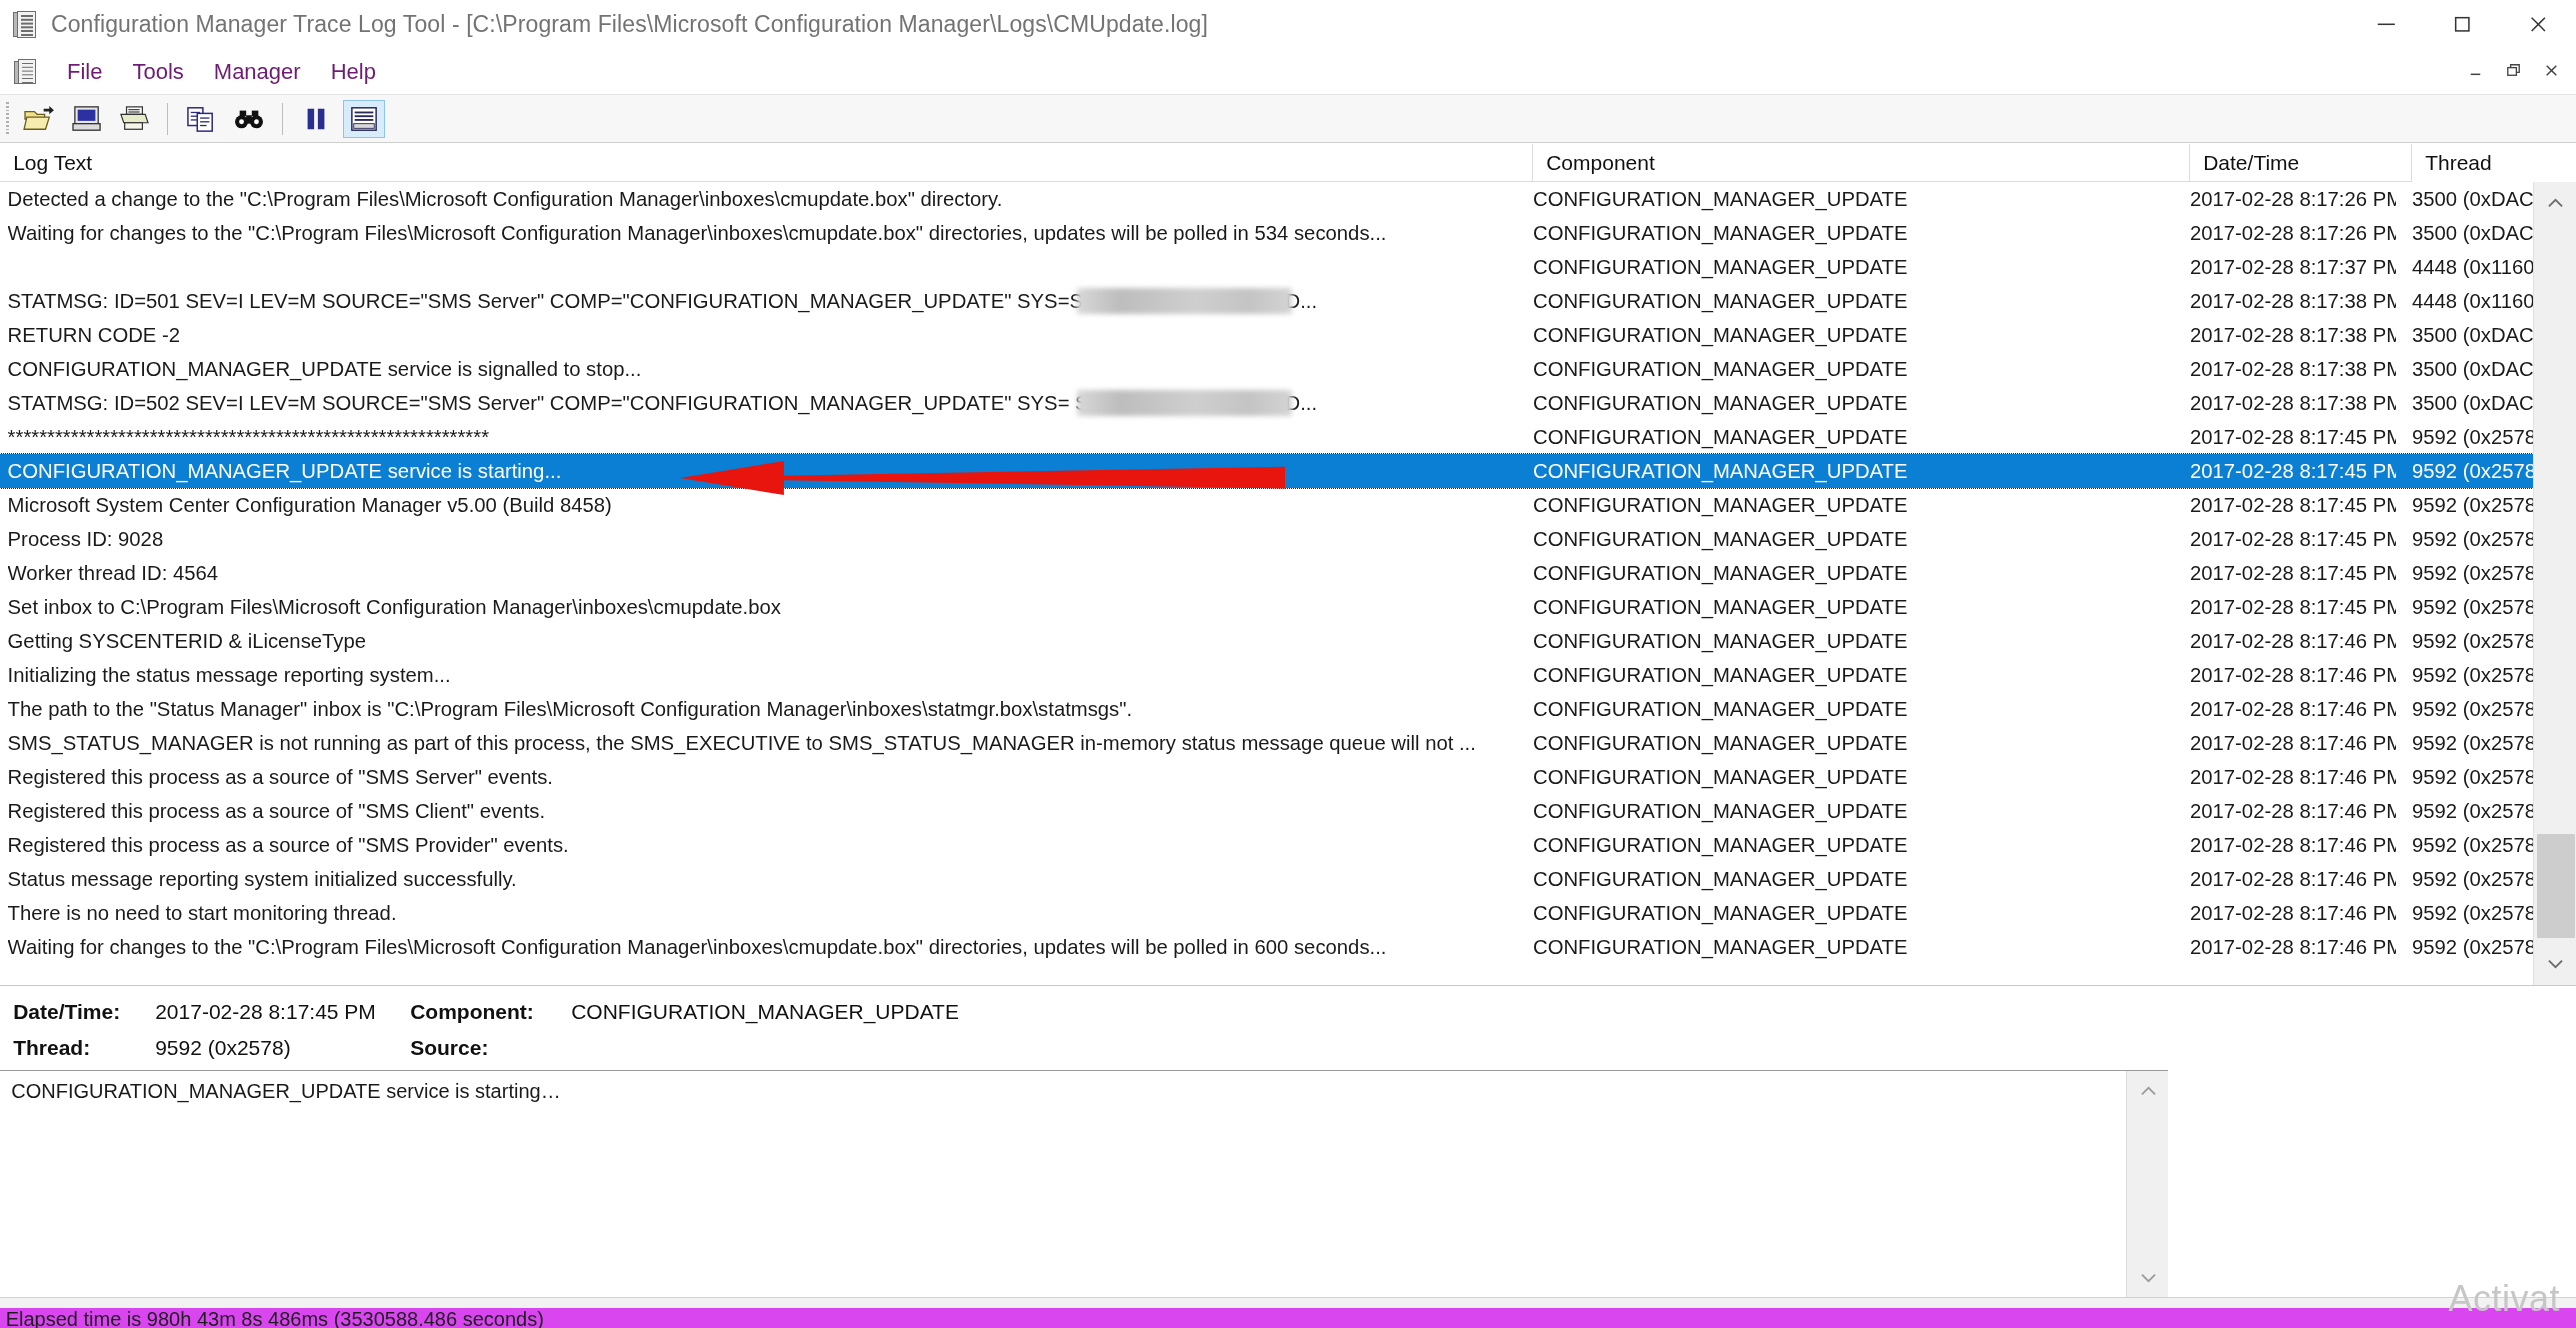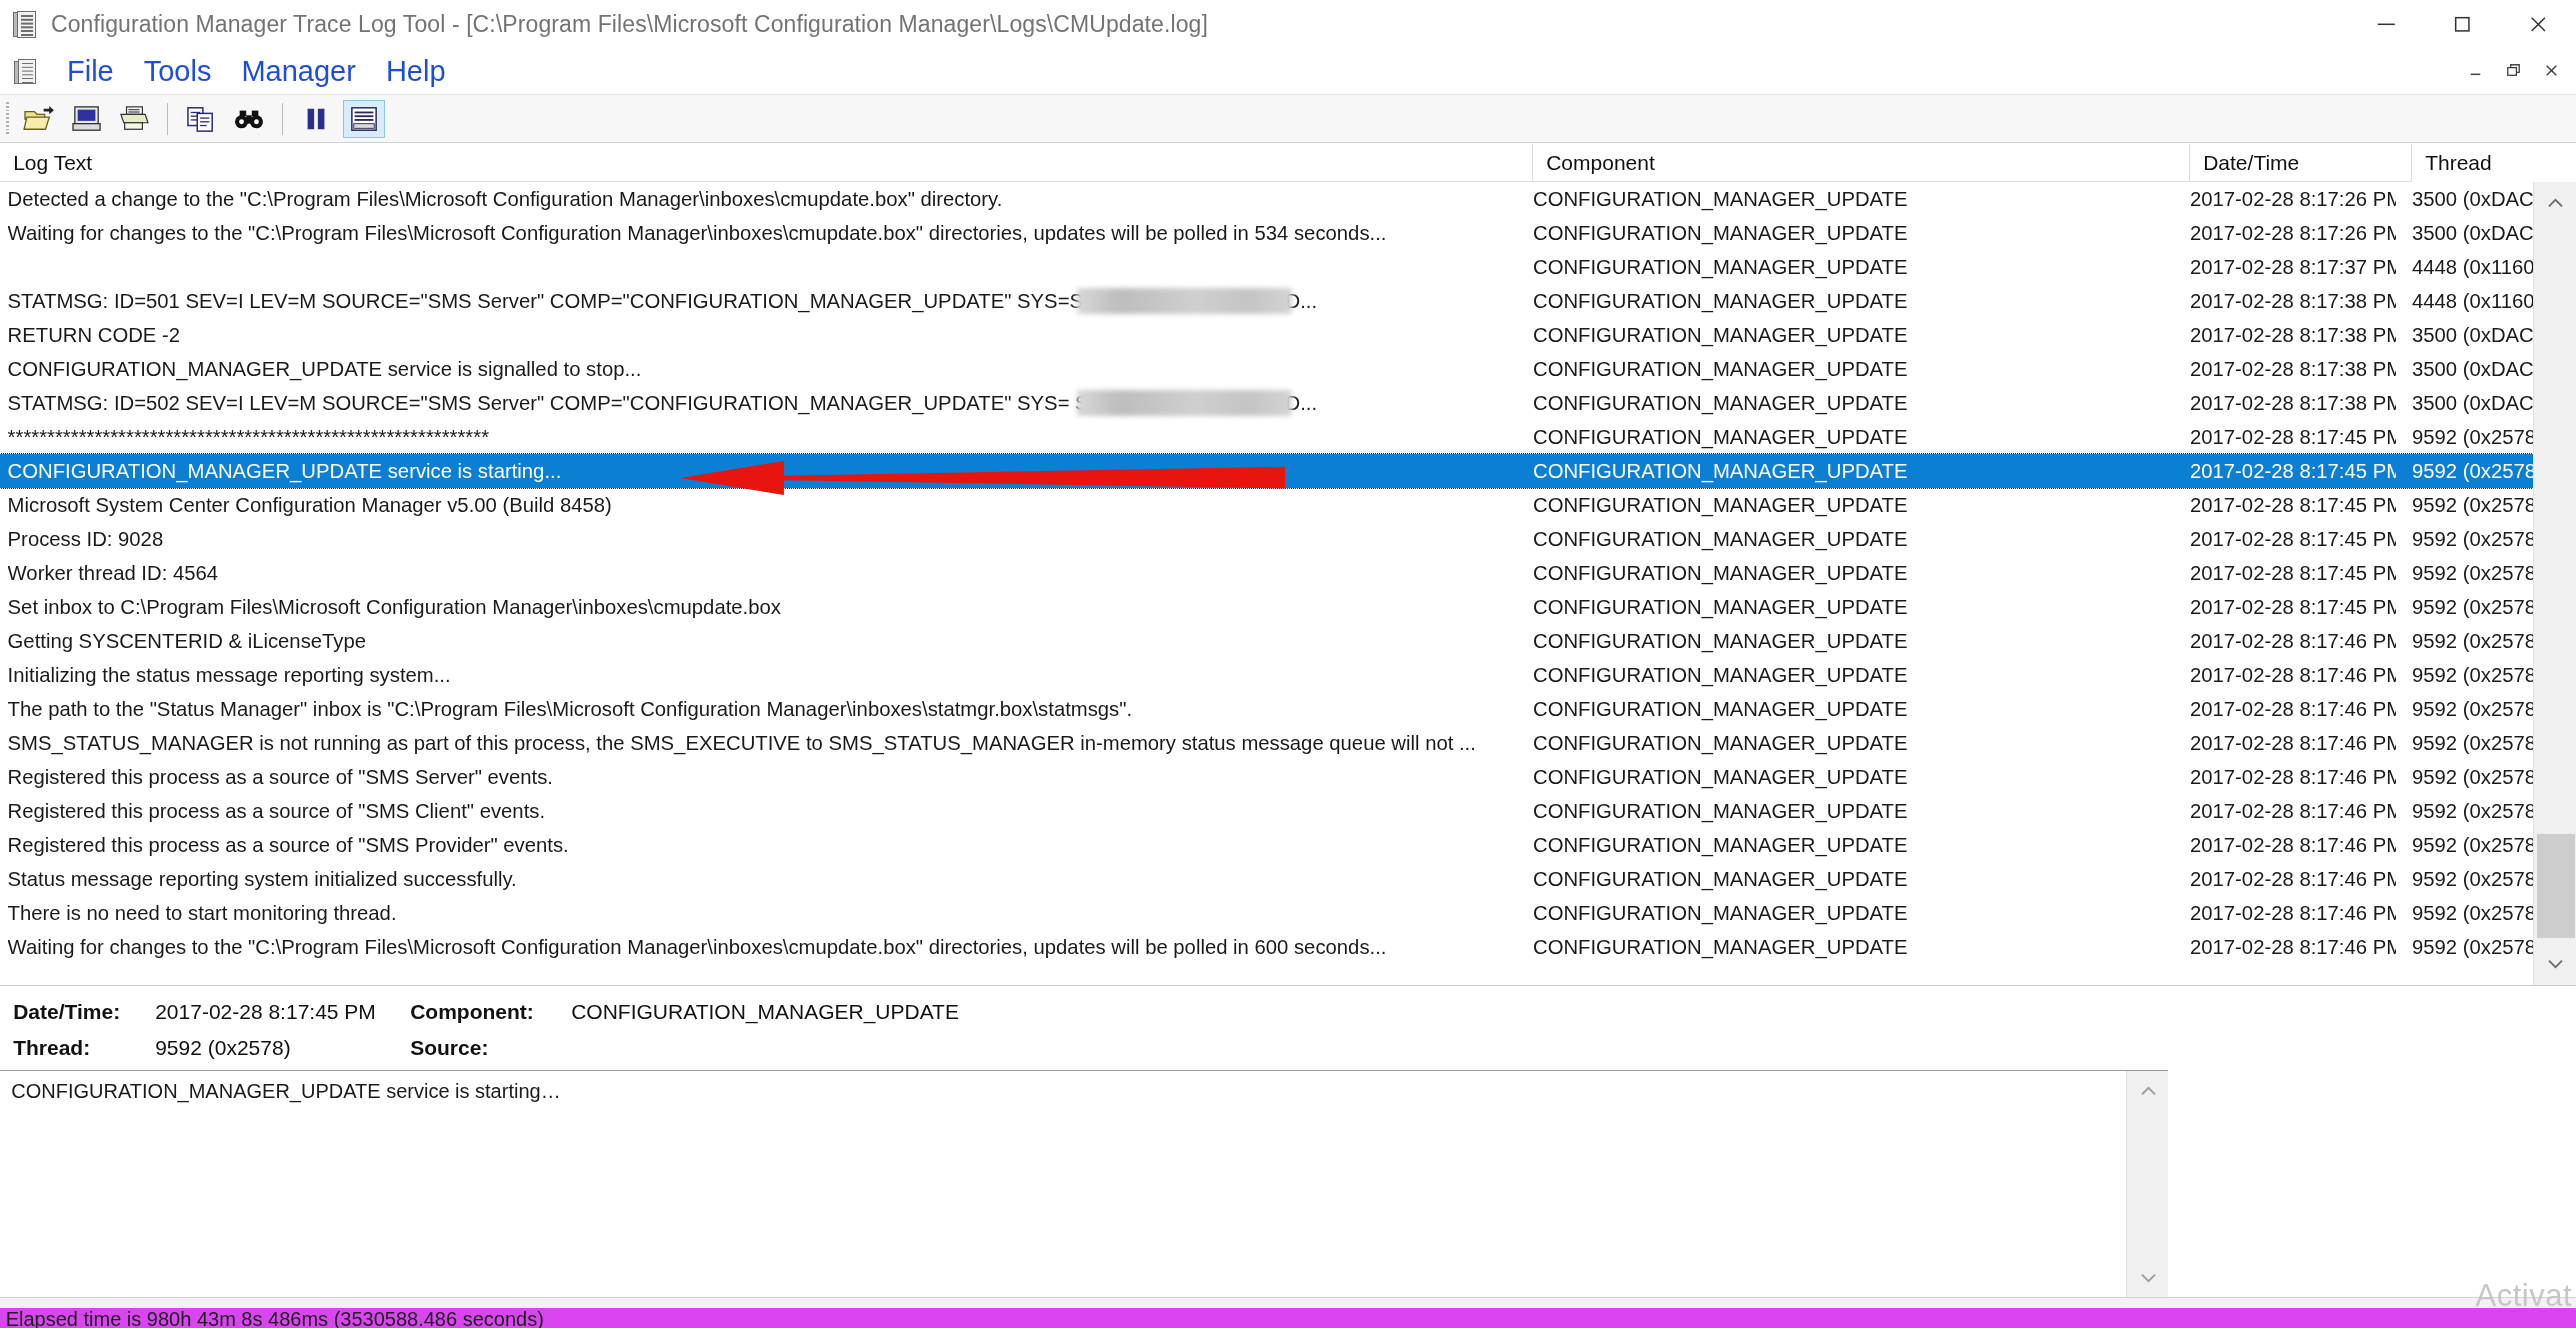--- a/index.html
+++ b/index.html
@@ -120,22 +120,22 @@
   }
   .menu-icon .spine {
     position: absolute;
     left: 0; top: 1.9px;
     width: 4.7px; height: 23px;
     background: #b9b9b9;
     border: 1.4px solid #6d6d6d;
     box-sizing: border-box;
   }
   .menu-item {
-    font-size: 29px;
-    color: #1d4ed8;
+    font-size: 22px;
+    color: #701a75;
     padding: 3.8px 15px;
     cursor: default;
     white-space: nowrap;
   }
   .mdi-controls {
     position: absolute;
     right: 5.7px; top: 49px;
     height: 42px;
     display: flex;
     align-items: center;
@@ -375,22 +375,22 @@
   }
   .status-text {
     position: absolute;
     left: 5.7px; top: 0;
     font-size: 20px;
     color: #1d1d1d;
     white-space: nowrap;
   }
   .watermark {
     position: absolute;
-    right: 4px; top: 1278px;
-    font-size: 31px;
+    right: 16px; top: 1278px;
+    font-size: 36px;
     color: #c6c6c6;
     white-space: nowrap;
     letter-spacing: 0.5px;
   }
 </style>
 </head>
 <body>
 
 <div class="app">
 

